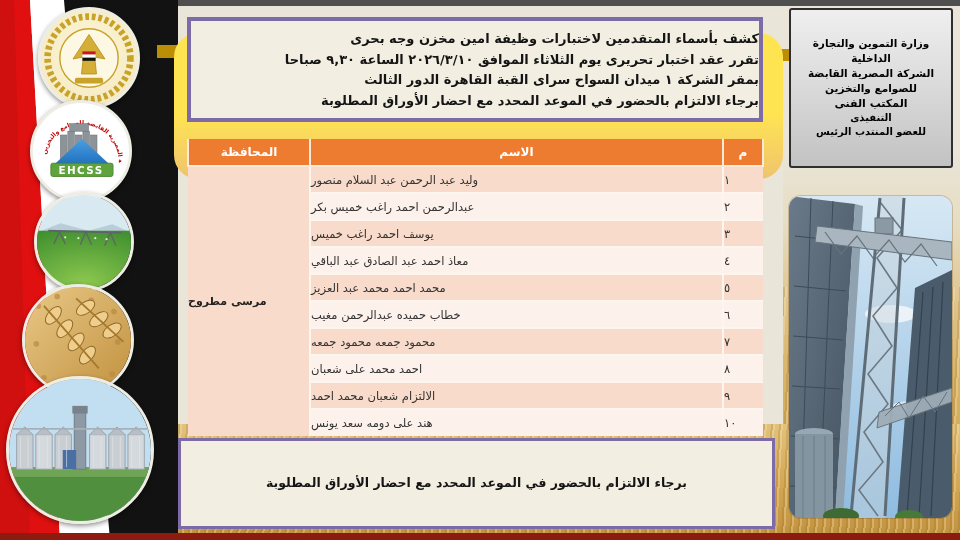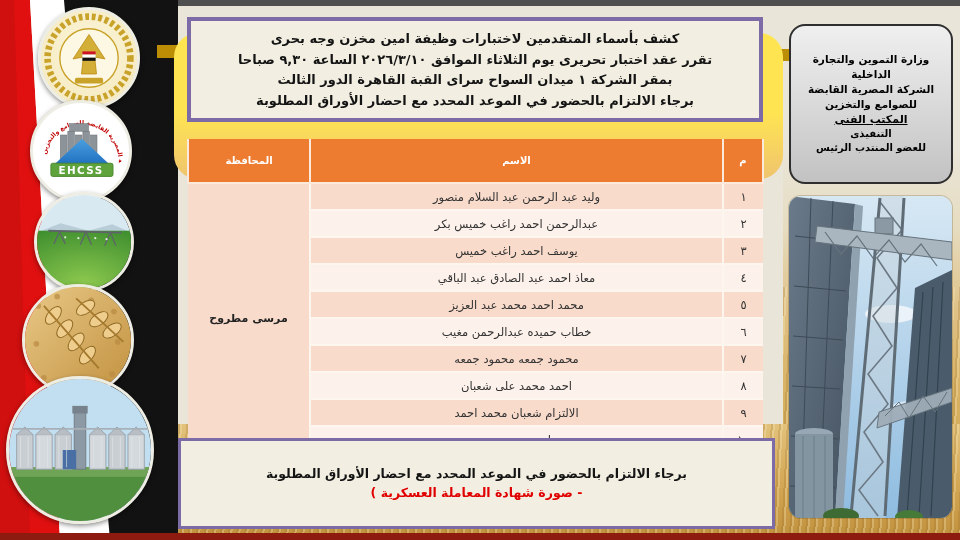--- a/index.html
+++ b/index.html
@@ -29,38 +29,38 @@
   .gold-tab { position:absolute; background:#BC8E06; z-index:1; }
   .gold-left { left:157px; top:45px; width:21px; height:13px; }
   .gold-right { left:766px; top:49px; width:26px; height:12px; }
   .yellow-shape { position:absolute; left:174px; top:33px; width:609px; height:146px; border-radius:24px;
     background:linear-gradient(180deg,#FFE452 0%,#FFE452 55%,#EFC36E 100%); z-index:2; }
 
   
   .header-box { position:absolute; left:187px; top:17px; width:576px; height:105px; z-index:3;
     background:#F2EFE2; border:4px solid #7D6BA7; direction:rtl;
     display:flex; flex-direction:column; justify-content:center; gap:1px;
-    text-align:center; font-weight:700; font-size:13px; line-height:1.5; color:#141414; }
-
-  
-  .org-box { position:absolute; left:789px; top:24px; width:164px; height:160px; z-index:4;
-    border:2px solid #2F2F2F; border-radius:16px;
+    text-align:right; font-weight:700; font-size:13px; line-height:1.5; color:#141414; }
+
+  
+  .org-box { position:absolute; left:789px; top:8px; width:164px; height:160px; z-index:4;
+    border:2px solid #2F2F2F; border-radius:3px;
     background:linear-gradient(180deg,#EFEFEF 0%,#DCDCDC 45%,#C2C2C2 100%);
     direction:rtl; text-align:center; padding-top:26px;
     font-weight:700; font-size:10.5px; line-height:1.42; color:#000; }
-  .org-box .line:nth-child(5) { text-decoration:underline; font-size:11px; }
+  .org-box .line:nth-child(5) { font-size:11px; }
   .org-box .line:nth-child(6), .org-box .line:nth-child(7) { font-size:10px; }
 
   
   .tbl-wrap { position:absolute; left:187px; top:139px; width:575px; z-index:3; }
   table.cand { width:575px; border-collapse:collapse; table-layout:fixed; direction:rtl; }
   table.cand col.c-no { width:40px; } table.cand col.c-name { width:413px; } table.cand col.c-gov { width:122px; }
-  table.cand th { background:#ED7C31; color:#fff; font-weight:700; font-size:10px; height:44px;
+  table.cand th { background:#ED7C31; color:#fff; font-weight:700; font-size:12px; height:27px;
     border:2px solid #FBEADB; border-top:none; }
-  table.cand td { height:27px; text-align:center; vertical-align:middle; font-size:11.5px; color:#333;
+  table.cand td { height:27px; text-align:left; vertical-align:middle; font-size:11.5px; color:#333;
     border-top:2px solid #FDF6EF; }
   table.cand tbody tr:nth-child(odd) td { background:#F8DBCB; }
   table.cand tbody tr:nth-child(even) td { background:#FDF1EB; }
   table.cand td.gov { background:#F8DBCB !important; font-size:11px; color:#222; border-left:none;font-weight:bold; }
   table.cand td.num { border-left:2px solid #FDF6EF; }
   table.cand td.name { border-left:2px solid #FDF6EF; }
 
   
   .footer-box { position:absolute; left:178px; top:438px; width:597px; height:91px; z-index:3;
     background:#F2EFE2; border:3px solid #7D6BA7; direction:rtl;
@@ -176,21 +176,20 @@
         <tr>
             <td class="num">١٠</td>
             <td class="name">هند على دومه سعد يونس</td>
           </tr>
       </tbody>
     </table>
   </div>
 
   <div class="footer-box">
     <div class="black">برجاء الالتزام بالحضور في الموعد المحدد مع احضار الأوراق المطلوبة</div>
-    <div class="red">- صورة شهادة المعاملة العسكرية )</div>
   </div>
 
   <div class="photo">
     <svg viewBox="0 0 163 322" preserveAspectRatio="none">
       <defs>
         <linearGradient id="skyG" x1="0" y1="0" x2="0" y2="1">
           <stop offset="0" stop-color="#D7E8F4"></stop>
             <stop offset="1" stop-color="#8FBCE0"></stop>
         </linearGradient>
         <linearGradient id="pL" x1="0" y1="0" x2="1" y2="1">

